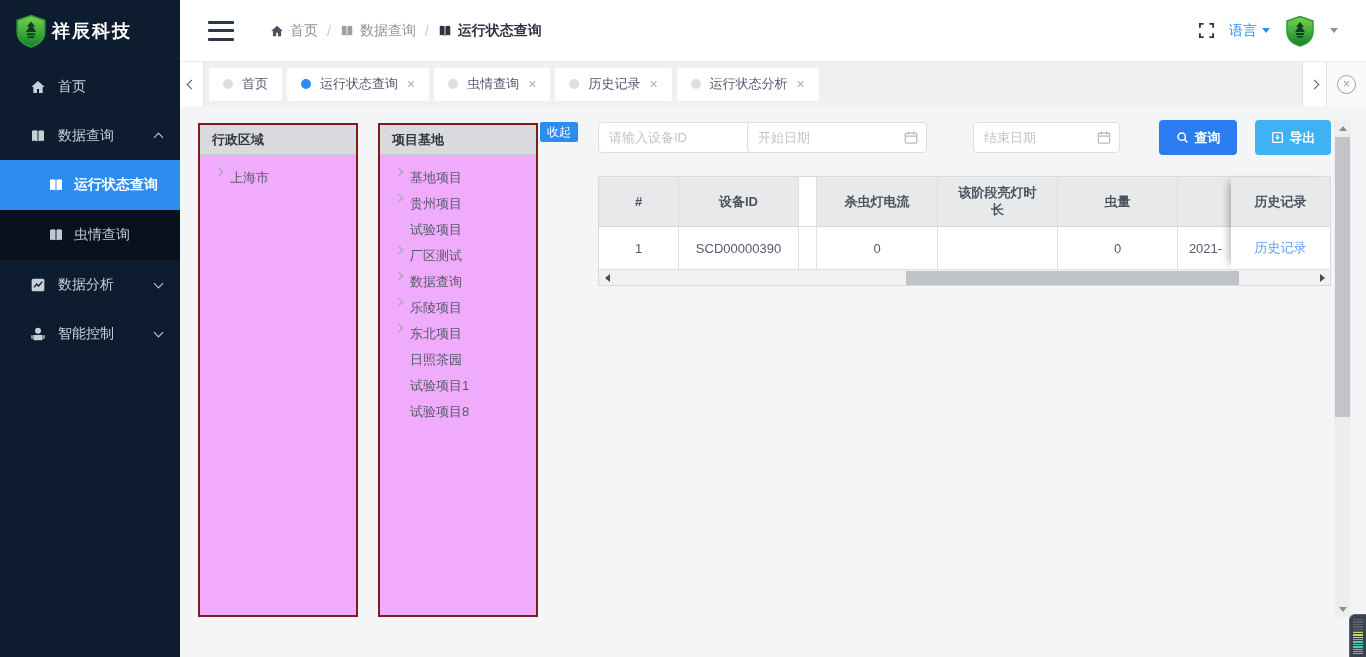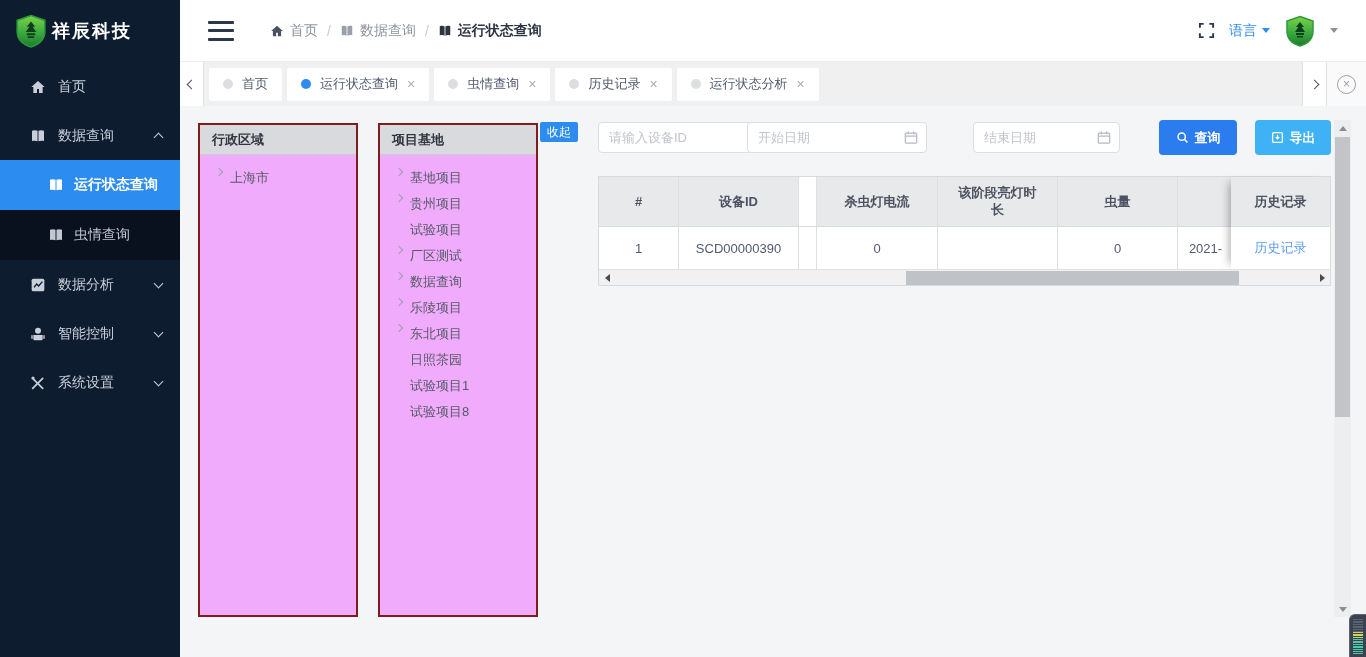--- a/index.html
+++ b/index.html
@@ -200,31 +200,20 @@
               <circle cx="12" cy="7" r="4.5"></circle>
               <path d="M5 13.5 h14 v6 a2 2 0 0 1 -2 2 h-10 a2 2 0 0 1 -2 -2 z"></path>
               <rect x="2" y="13.5" width="2" height="6" rx="1"></rect>
               <rect x="20" y="13.5" width="2" height="6" rx="1"></rect>
             </svg>
         </span>
         <span class="mi-label">智能控制</span>
         <span class="chev chev-down"></span>
       </div>
 
-      <div class="menu-item">
-        <span class="micon">
-          <svg viewBox="0 0 24 24" stroke="#c8cfd9" stroke-width="2.6" stroke-linecap="round">
-              <path d="M4 20 L19 5"></path>
-              <path d="M4 5 L19 20"></path>
-              <circle cx="4.5" cy="4.5" r="2.4" fill="#c8cfd9" stroke="none"></circle>
-            </svg>
-        </span>
-        <span class="mi-label">系统设置</span>
-        <span class="chev chev-down"></span>
-      </div>
     </nav>
   </aside>
 
   <div class="main">
 
     <header class="topbar">
       <div class="hamburger">
           <span></span>
           <span></span>
           <span></span>

